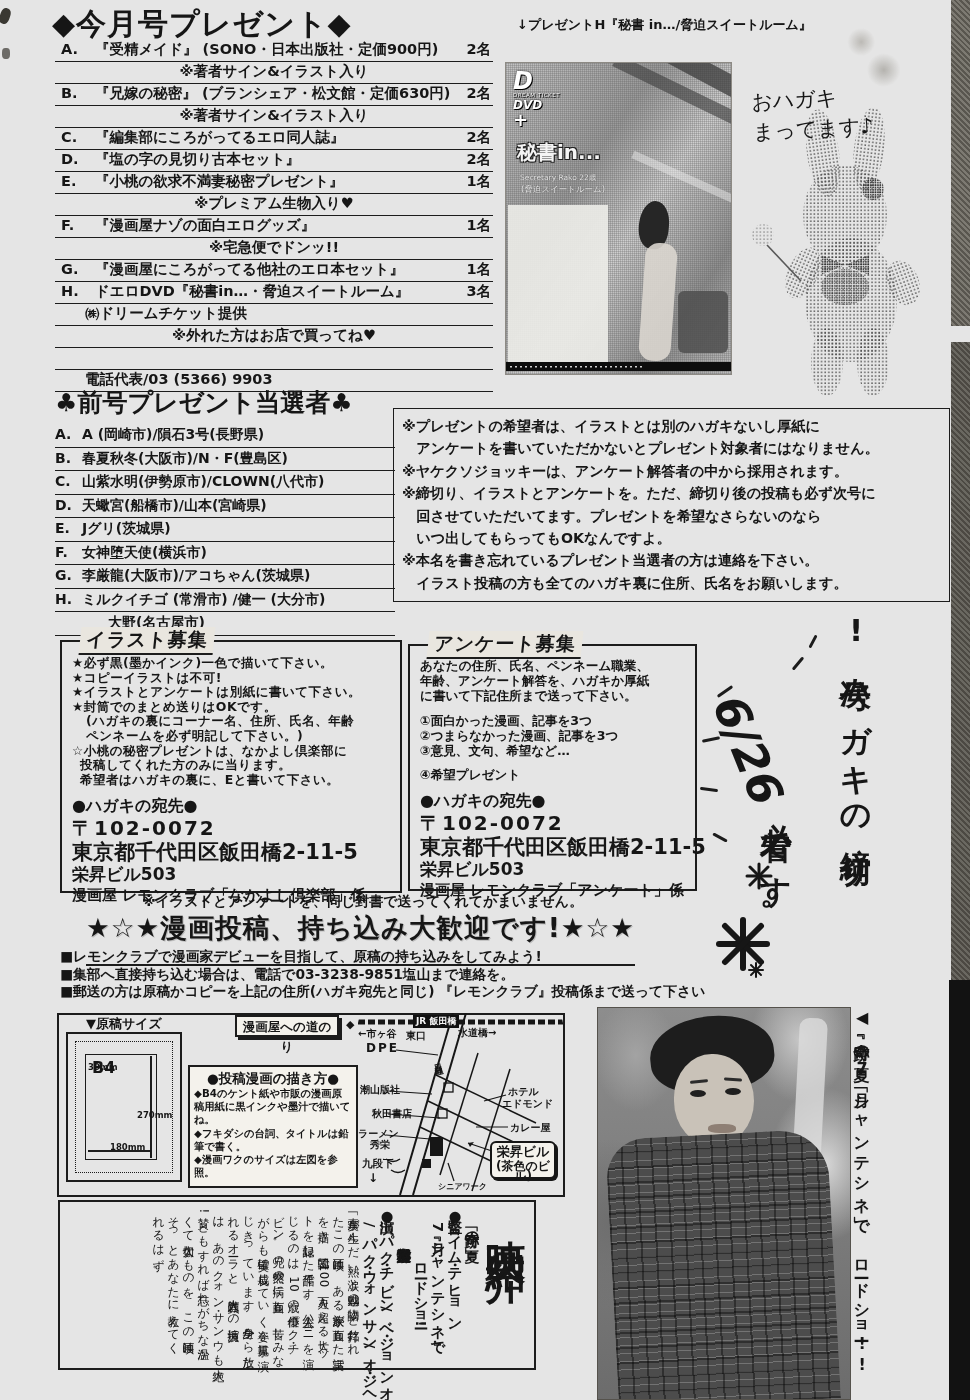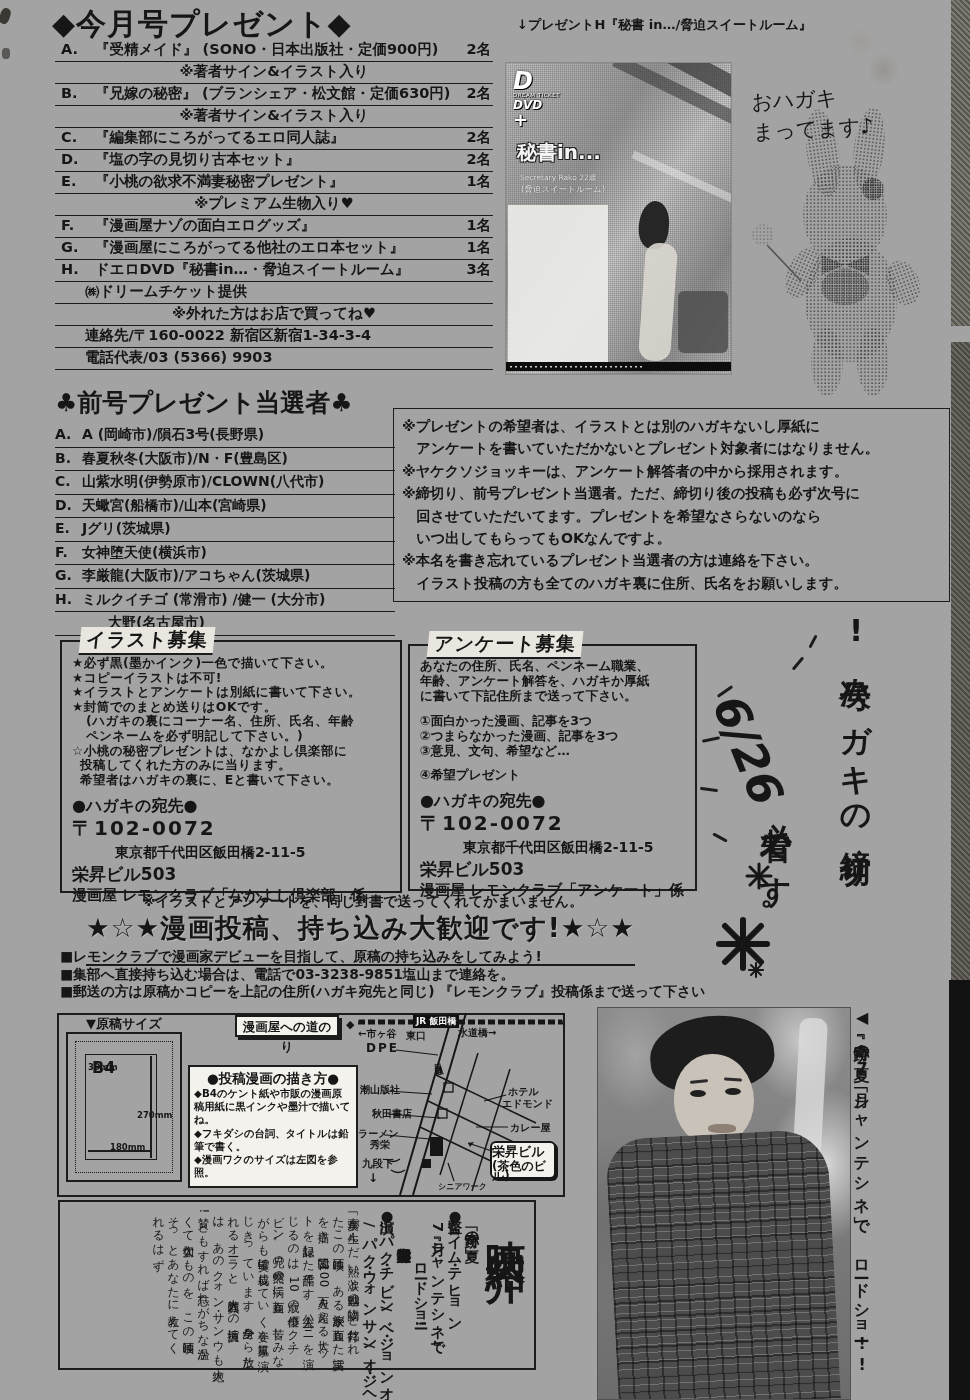--- a/index.html
+++ b/index.html
@@ -1,17 +1,17 @@
 <!DOCTYPE html>
 <html><head>
 <meta charset="utf-8">
 <style>
   html,body{margin:0;padding:0;}
   body{background:#b9b6af;font-family:"DejaVu Sans","Liberation Sans",sans-serif;}
-  #page{position:relative;width:970px;height:1400px;background:#a3a3a3;overflow:hidden;color:#161616;
+  #page{position:relative;width:970px;height:1400px;background:#e5e5e5;overflow:hidden;color:#161616;
         box-shadow:0 0 12px rgba(0,0,0,.4);}
   .abs{position:absolute;}
   .v{writing-mode:vertical-rl;text-orientation:upright;}
 
   
   #main-title{left:52px;top:4px;font-size:30px;font-weight:900;letter-spacing:1px;}
   #present-list{left:55px;top:40px;width:438px;}
   .p-row{box-sizing:border-box;height:22px;line-height:19px;border-bottom:1.6px solid #1c1c1c;
          display:flex;font-weight:bold;font-size:14.5px;white-space:nowrap;overflow:hidden;}
   .p-letter{width:34px;padding-left:6px;flex:none;}
@@ -74,21 +74,21 @@
   #illust-title{left:80px;top:627px;}
   #survey-title{left:428px;top:631px;}
   .star-line{font-size:12.5px;font-weight:bold;line-height:14.6px;letter-spacing:.5px;white-space:nowrap;}
   .star-line.paren{padding-left:14px;}
   .star-line.cont{padding-left:8px;}
   .survey-line{font-size:12.6px;font-weight:bold;line-height:15.2px;white-space:nowrap;}
   .survey-line.gap{margin-top:9px;}
   .addr{margin-top:8px;}
   .addr .hd{font-size:16px;font-weight:900;line-height:21px;}
   .addr .zip{font-size:20px;font-weight:bold;line-height:25px;letter-spacing:2px;}
-  .addr .a1{font-size:14px;font-weight:bold;line-height:22px;white-space:nowrap;margin-left:43px;}
+  .addr .a1{font-size:21px;font-weight:bold;line-height:22px;white-space:nowrap;}
   .addr .a2{font-size:17px;font-weight:bold;line-height:22px;}
   .addr .a3{font-size:15px;font-weight:bold;line-height:21px;white-space:nowrap;}
 
   
   #deadline-1{left:840px;top:612px;font-size:31px;font-weight:900;letter-spacing:5px;line-height:1;}
   #deadline-date{left:752px;top:688px;font-size:46px;font-weight:900;transform:rotate(68deg);transform-origin:left top;font-style:italic;}
   #deadline-2{left:760px;top:798px;font-size:31px;font-weight:900;letter-spacing:7px;line-height:1;}
   .dash{position:absolute;background:#1c1c1c;border-radius:2px;}
   .starburst{position:absolute;}
 
@@ -218,20 +218,25 @@
         <span class="p-text">※プレミアム生物入り♥</span>
 
       </div>
 
       <div class="p-row">
         <span class="p-letter">F.</span>
         <span class="p-text">『漫画屋ナゾの面白エログッズ』</span>
         <span class="p-count">1名</span>
       </div>
 
+      <div class="p-row center">
+
+        <span class="p-text">※宅急便でドンッ!!</span>
+
+      </div>
 
       <div class="p-row">
         <span class="p-letter">G.</span>
         <span class="p-text">『漫画屋にころがってる他社のエロ本セット』</span>
         <span class="p-count">1名</span>
       </div>
 
       <div class="p-row">
         <span class="p-letter">H.</span>
         <span class="p-text">ドエロDVD『秘書in…・脅迫スイートルーム』</span>
@@ -245,21 +250,20 @@
       </div>
 
       <div class="p-row center">
 
         <span class="p-text">※外れた方はお店で買ってね♥</span>
 
       </div>
 
       <div class="p-row indent">
         <span class="p-letter"></span>
-        <span class="p-text">連絡先/〒160-0022 新宿区新宿1-34-3-4</span>
         <span class="p-count"></span>
       </div>
 
       <div class="p-row indent">
         <span class="p-letter"></span>
         <span class="p-text">電話代表/03 (5366) 9903</span>
         <span class="p-count"></span>
       </div>
     </div>
 
@@ -367,21 +371,21 @@
     </div>
 
   <div class="abs" id="notes-box">
 
       <div class="line">※プレゼントの希望者は、イラストとは別のハガキないし厚紙に</div>
 
       <div class="line">　アンケートを書いていただかないとプレゼント対象者にはなりません。</div>
 
       <div class="line">※ヤケクソジョッキーは、アンケート解答者の中から採用されます。</div>
 
-      <div class="line">※締切り、前号プレゼント当選者。ただ、締切り後の投稿も必ず次号に</div>
+      <div class="line">※締切り、イラストとアンケートを。ただ、締切り後の投稿も必ず次号に</div>
 
       <div class="line">　回させていただいてます。プレゼントを希望なさらないのなら</div>
 
       <div class="line">　いつ出してもらってもOKなんですよ。</div>
 
       <div class="line">※本名を書き忘れているプレゼント当選者の方は連絡を下さい。</div>
 
       <div class="line">　イラスト投稿の方も全てのハガキ裏に住所、氏名をお願いします。</div>
     </div>
 
@@ -552,21 +556,21 @@
     <div class="map-label" style="left:2px;top:70px;font-size:10px;">潮山版社</div>
     <div class="map-label" style="left:14px;top:94px;font-size:10px;">秋田書店</div>
     <div class="map-label" style="left:0px;top:114px;font-size:10px;">ラーメン</div>
     <div class="map-label" style="left:12px;top:125px;font-size:10px;">秀栄</div>
     <div class="map-label" style="left:4px;top:144px;font-size:10.5px;">九段下</div>
     <div class="map-label" style="left:10px;top:158px;font-size:12px;">↓</div>
     <div class="map-label" style="left:150px;top:72px;font-size:10px;">ホテル</div>
     <div class="map-label" style="left:144px;top:84px;font-size:10px;">エドモンド</div>
     <div class="map-label" style="left:152px;top:108px;font-size:10px;">カレー屋</div>
     <div class="map-label" style="left:80px;top:168px;font-size:8px;">シニアワーク</div>
-    <div style="position:absolute;left:132px;top:128px;width:66px;height:38px;border:2.5px solid #161616;border-radius:6px;background:#f4f2ec;box-shadow:2px 2px 0 #161616;box-sizing:border-box;">
+    <div style="position:absolute;left:132px;top:128px;width:66px;height:38px;border:2.5px solid #161616;border-radius:6px;background:#f4f2ec;box-shadow:2px 2px 0 #161616;text-align:center;box-sizing:border-box;">
       <div style="font-size:13px;font-weight:900;line-height:18px;">栄昇ビル</div>
       <div style="font-size:12px;font-weight:bold;line-height:10px;">(茶色のビル)</div>
     </div>
   </div>
 
   <div class="abs" id="movie-box">
     <div id="movie-title">映画紹介</div>
     <div>
 
         <div class="mv-h ind1">「奇跡の夏」</div>

